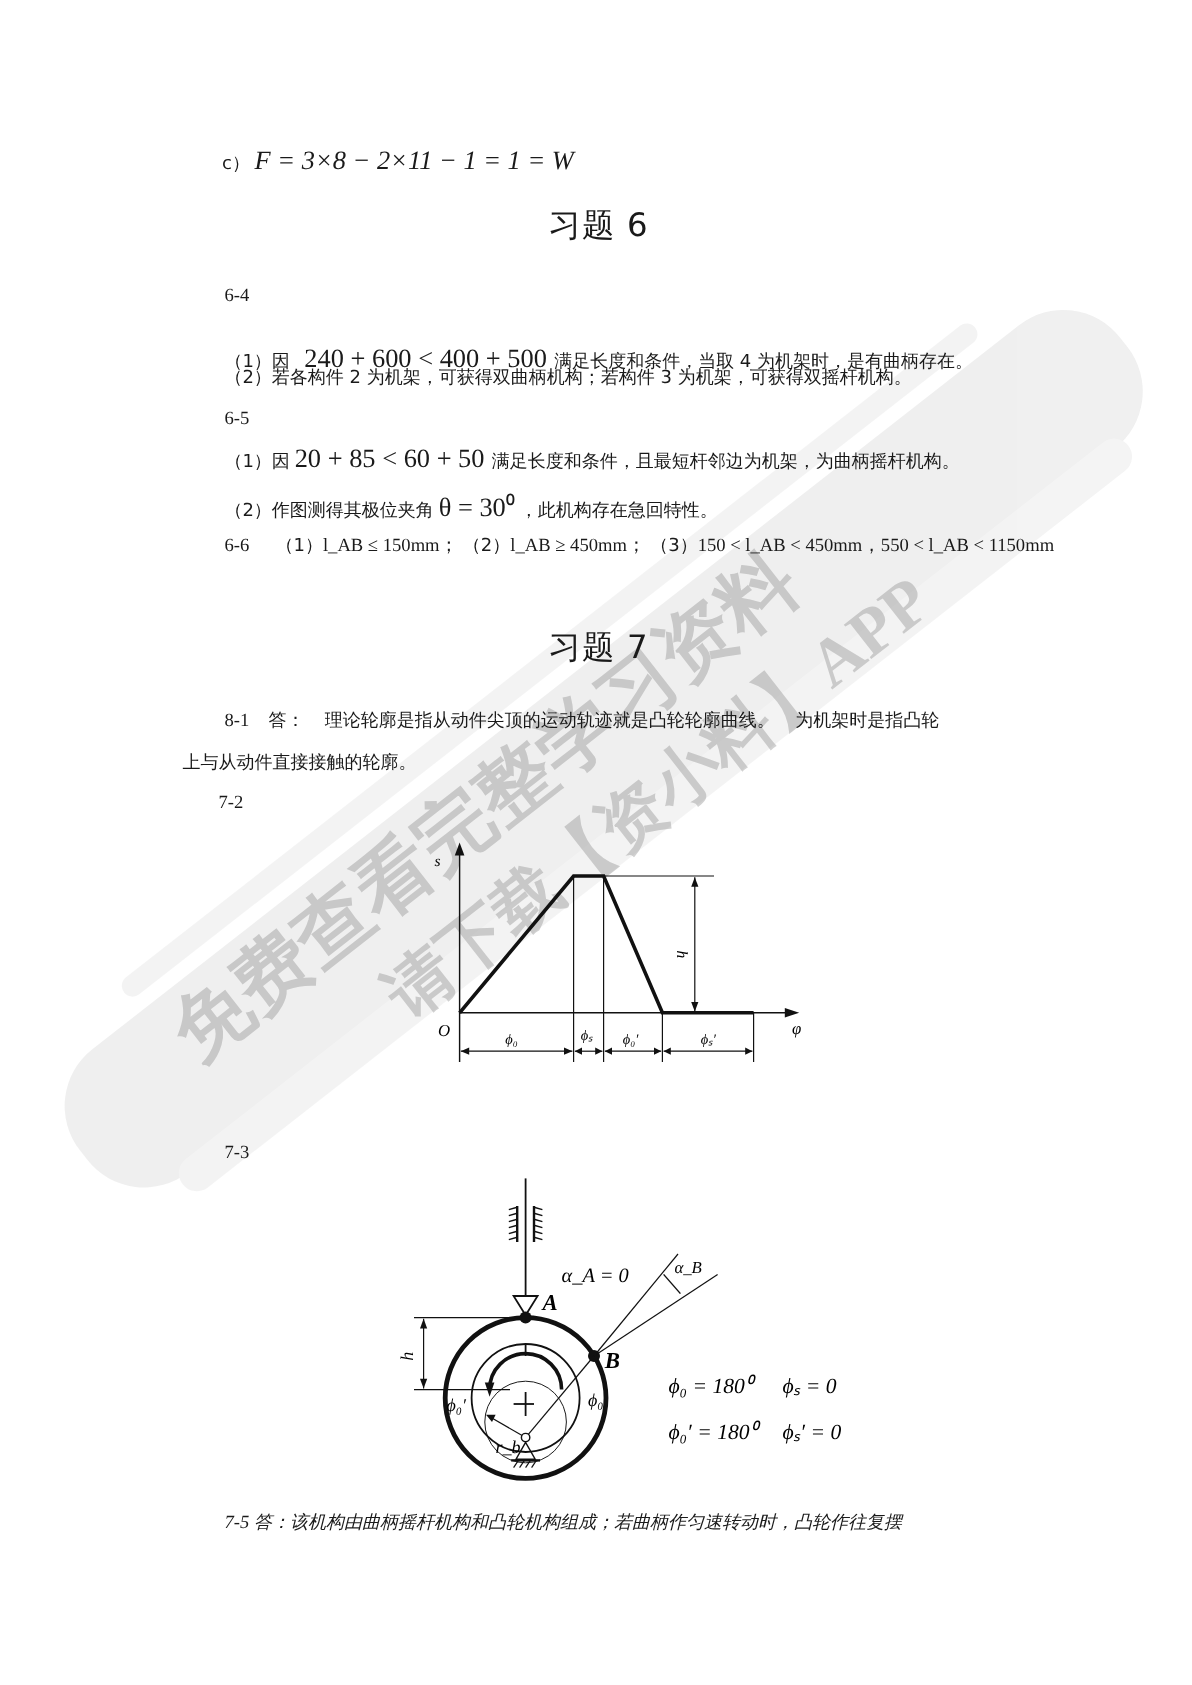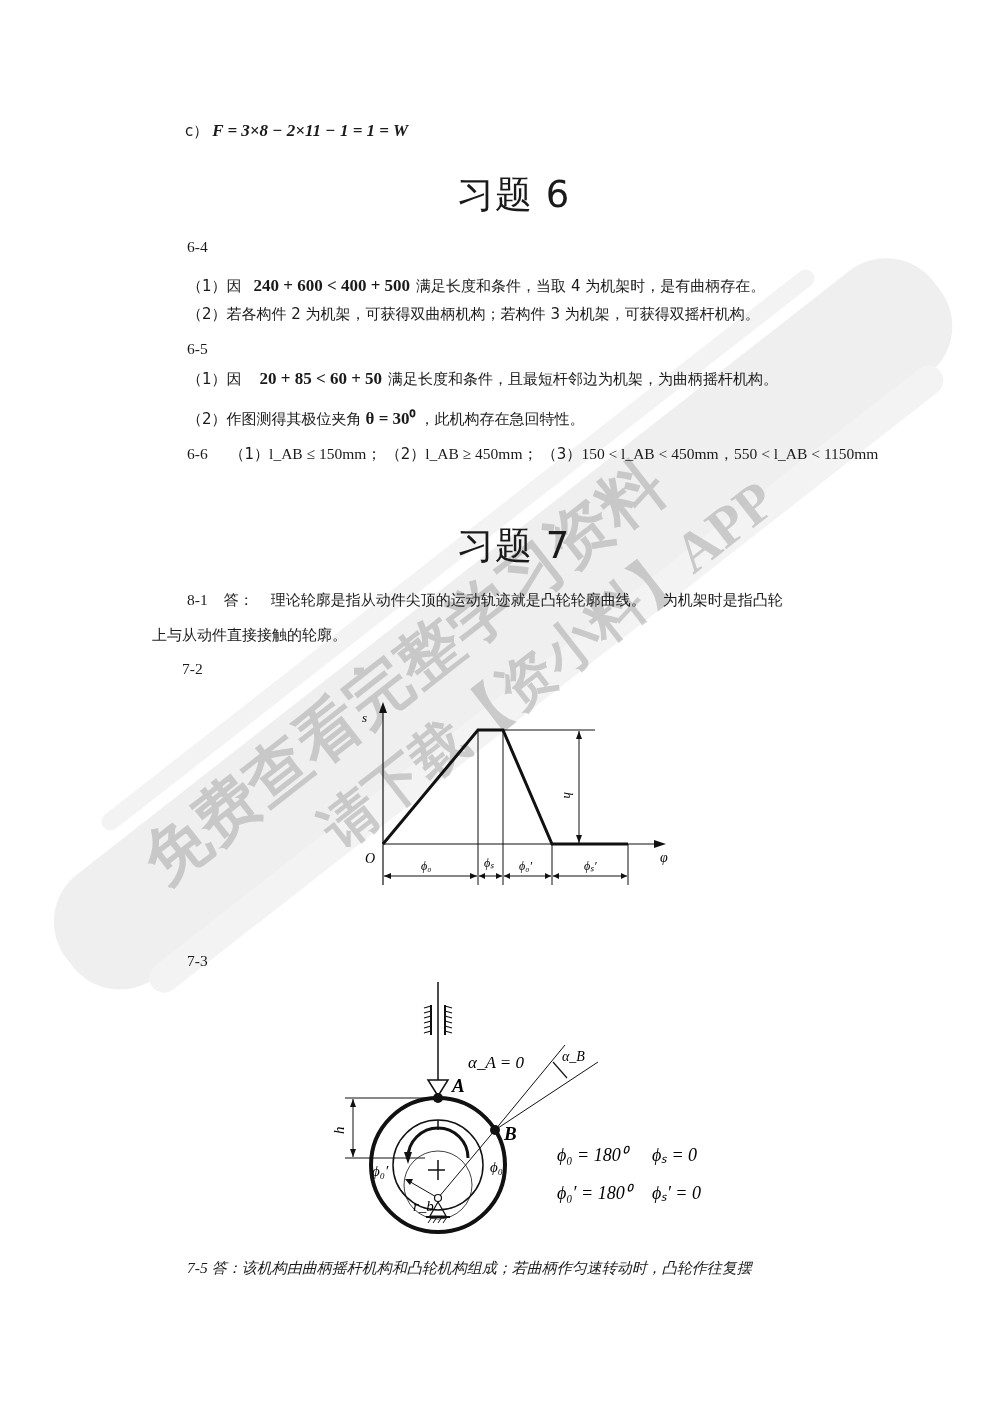--- a/index.html
+++ b/index.html
@@ -1,23 +1,23 @@
 <!DOCTYPE html>
 <html><head>
 <meta charset="utf-8">
 <style>
   html, body { margin:0; padding:0; background:#ffffff; }
   body { width:993px; height:1404px; position:relative; overflow:hidden;
          font-family:"Liberation Serif","DejaVu Serif",serif; color:#1a1a1a; }
   .abs { position:absolute; white-space:nowrap; }
   .txt { font-size:15.5px; }
   .cjk { font-family:"DejaVu Sans","Liberation Sans",sans-serif; font-size:15px; }
-  .math { font-family:"Liberation Serif",serif; font-size:17px;font-weight:bold; }
+  .math { font-family:"Liberation Serif",serif; font-size:22px; }
   .it { font-style:italic; }
-  .heading { font-family:"DejaVu Sans","Liberation Sans",sans-serif; font-size:37px; font-weight:400; letter-spacing:1px; }
+  .heading { font-family:"DejaVu Sans","Liberation Sans",sans-serif; font-size:27px; font-weight:400; letter-spacing:1px; }
   b.bold { font-weight:400;margin-left:17px; }
   .watermark { position:absolute; left:0; top:0; width:993px; height:1404px; pointer-events:none; }
   svg text { font-family:"Liberation Serif",serif; }
 </style>
 </head>
 <body>
 
 <svg class="watermark" viewBox="0 0 993 1404">
   <g transform="rotate(-38 500 620)" opacity="0.13">
     <rect x="-50" y="560" width="1100" height="130" fill="#888" rx="60"></rect>
@@ -31,31 +31,31 @@
 </svg>
 
 <div class="abs txt" style="left:185px; top:121px;">
   <span class="cjk">c）</span>
   <span class="math it">F = 3×8 − 2×11 − 1 = 1 = W</span>
 </div>
 
 <div class="abs heading" style="left:457px; top:170px;">习题 6</div>
 
 <div class="abs txt" style="left:187px; top:238px;">6-4</div>
-<div class="abs" style="left:187px; top:276px;">
+<div class="abs" style="left:187px; top:286px;">
   <span class="cjk">（1）因</span>
   <span class="math" style="margin:0 2px 0 8px;">240 + 600 &lt; 400 + 500</span>
   <span class="cjk">满足长度和条件，当取 4 为机架时，是有曲柄存在。</span>
 </div>
 <div class="abs cjk" style="left:187px; top:305px;">（2）若各构件 2 为机架，可获得双曲柄机构；若构件 3 为机架，可获得双摇杆机构。</div>
 
 <div class="abs txt" style="left:187px; top:340px;">6-5</div>
 <div class="abs" style="left:187px; top:369px;">
   <span class="cjk">（1）因</span>
-  <span class="math" style="margin:0 2px 0 14px;">20 + 85 &lt; 60 + 50</span>
+  <span class="math" style="margin:0 2px 0 0;">20 + 85 &lt; 60 + 50</span>
   <span class="cjk">满足长度和条件，且最短杆邻边为机架，为曲柄摇杆机构。</span>
 </div>
 <div class="abs" style="left:187px; top:406px;">
   <span class="cjk">（2）作图测得其极位夹角</span>
   <span class="math">θ = 30⁰</span>
   <span class="cjk">，此机构存在急回特性。</span>
 </div>
 
 <div class="abs txt" style="left:187px; top:444px;text-align:center;">
   <span>6-6</span>

